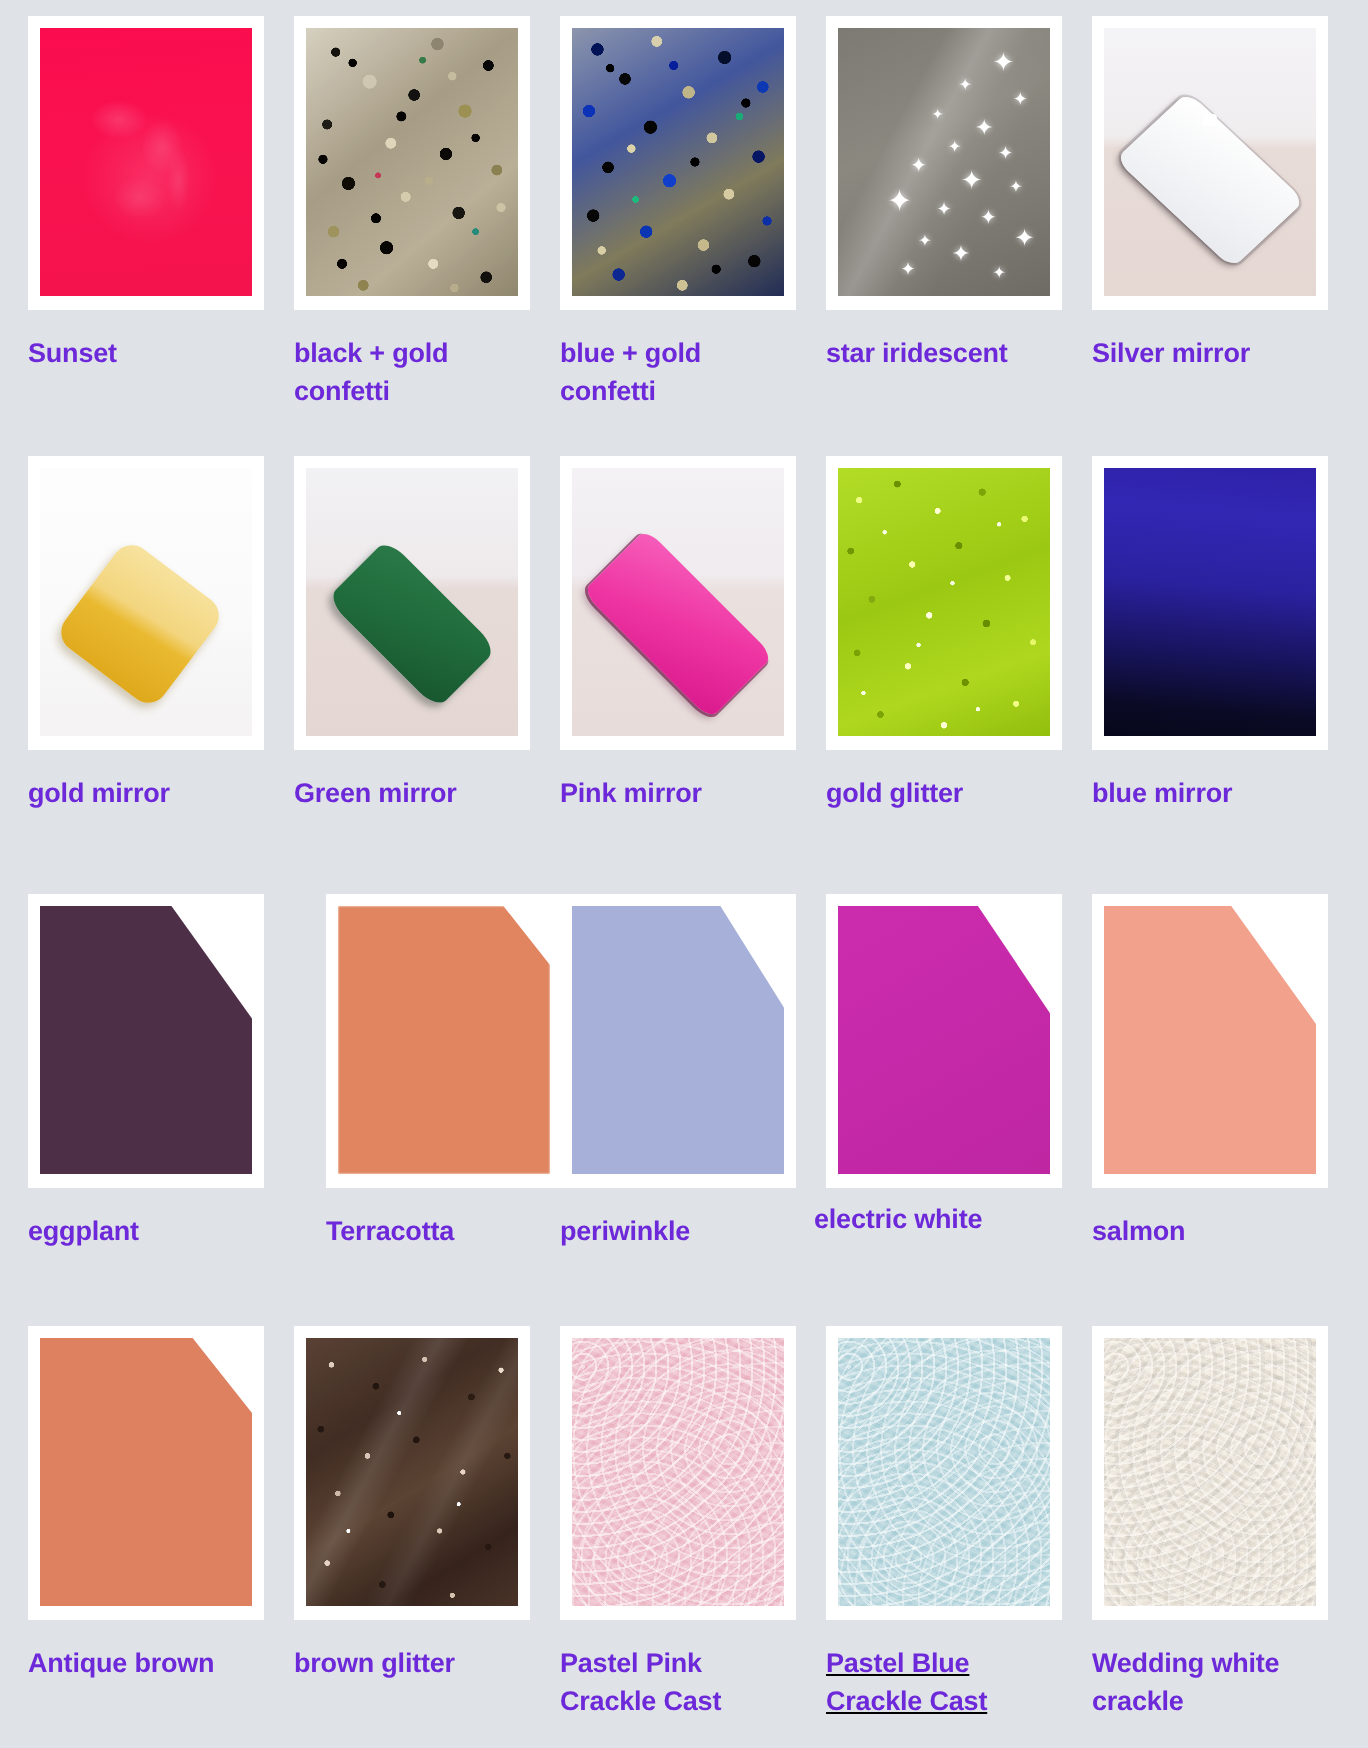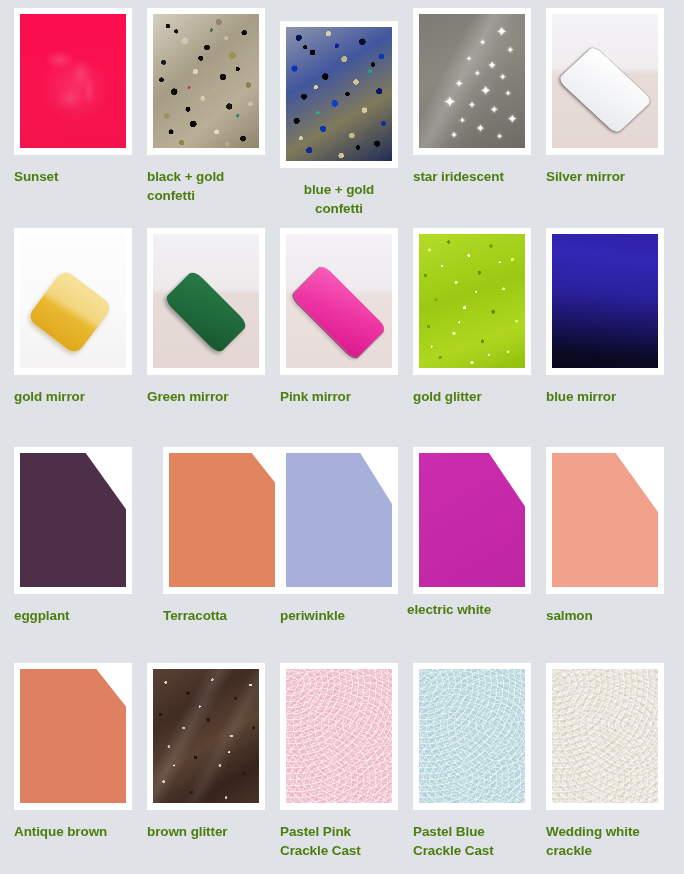--- a/index.html
+++ b/index.html
@@ -36,21 +36,21 @@
     height: 100%;
     position: relative;
     overflow: hidden;
     background: #ffffff;
   }
   .swatch-label {
     margin-top: 12px;
     font-size: 13.5px;
     font-weight: 700;
     line-height: 1.42;
-    color: #4d7c0f;
+    color: #6d28d9;
     letter-spacing: -0.1px;
     white-space: nowrap;
   }
   .swatch-label.wrap {
     white-space: normal;
   }
 
   
   .tex-sunset {
     position: absolute; inset: 0;
@@ -314,21 +314,21 @@
 
   <div class="swatch-cell" style="left:147px; top:8px;">
     <div class="swatch-frame">
       <div class="swatch-img">
         <div class="tex-confetti"></div>
       </div>
     </div>
     <div class="swatch-label wrap">black + gold confetti</div>
   </div>
 
-  <div class="swatch-cell" style="left:280px; top:21px;text-align:center;">
+  <div class="swatch-cell" style="left:280px; top:8px;">
     <div class="swatch-frame">
       <div class="swatch-img">
         <div class="tex-confetti-blue"></div>
       </div>
     </div>
     <div class="swatch-label wrap">blue + gold confetti</div>
   </div>
 
   <div class="swatch-cell" style="left:413px; top:8px;">
     <div class="swatch-frame">
@@ -487,21 +487,21 @@
 
   <div class="swatch-cell" style="left:280px; top:663px;">
     <div class="swatch-frame">
       <div class="swatch-img" style="background:#eebecb;">
         <div class="tex-crackle"></div>
       </div>
     </div>
     <div class="swatch-label wrap">Pastel Pink Crackle Cast</div>
   </div>
 
-  <div class="swatch-cell" style="left:413px; top:663px;">
+  <div class="swatch-cell" style="left:413px; top:663px;text-decoration:underline;">
     <div class="swatch-frame">
       <div class="swatch-img" style="background:#b7d6dd;">
         <div class="tex-crackle"></div>
       </div>
     </div>
     <div class="swatch-label wrap">Pastel Blue Crackle Cast</div>
   </div>
 
   <div class="swatch-cell" style="left:546px; top:663px;">
     <div class="swatch-frame">

